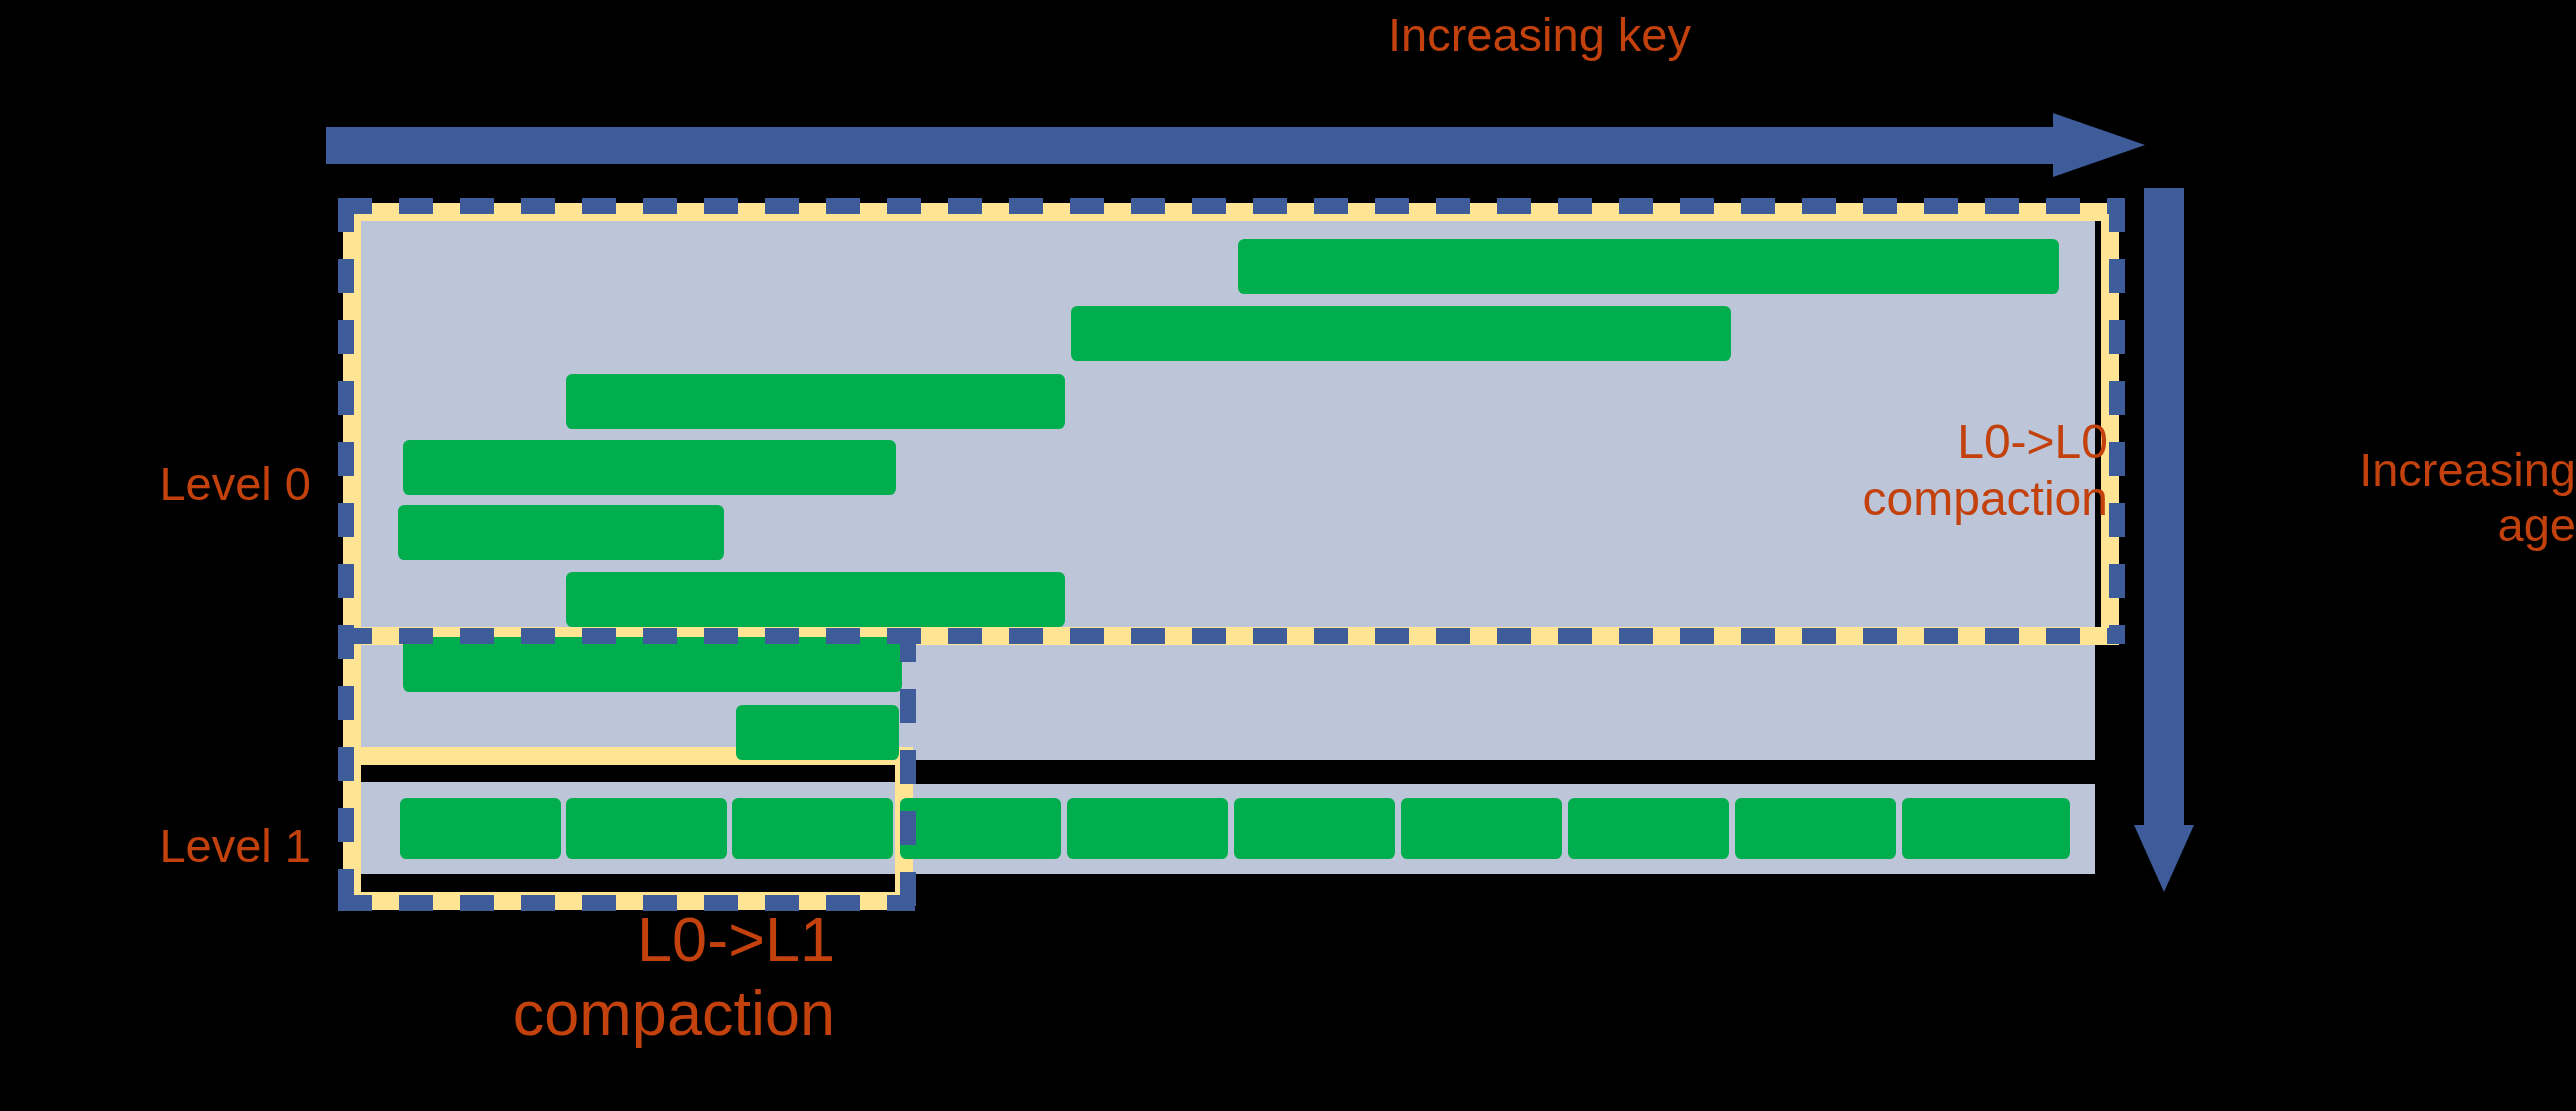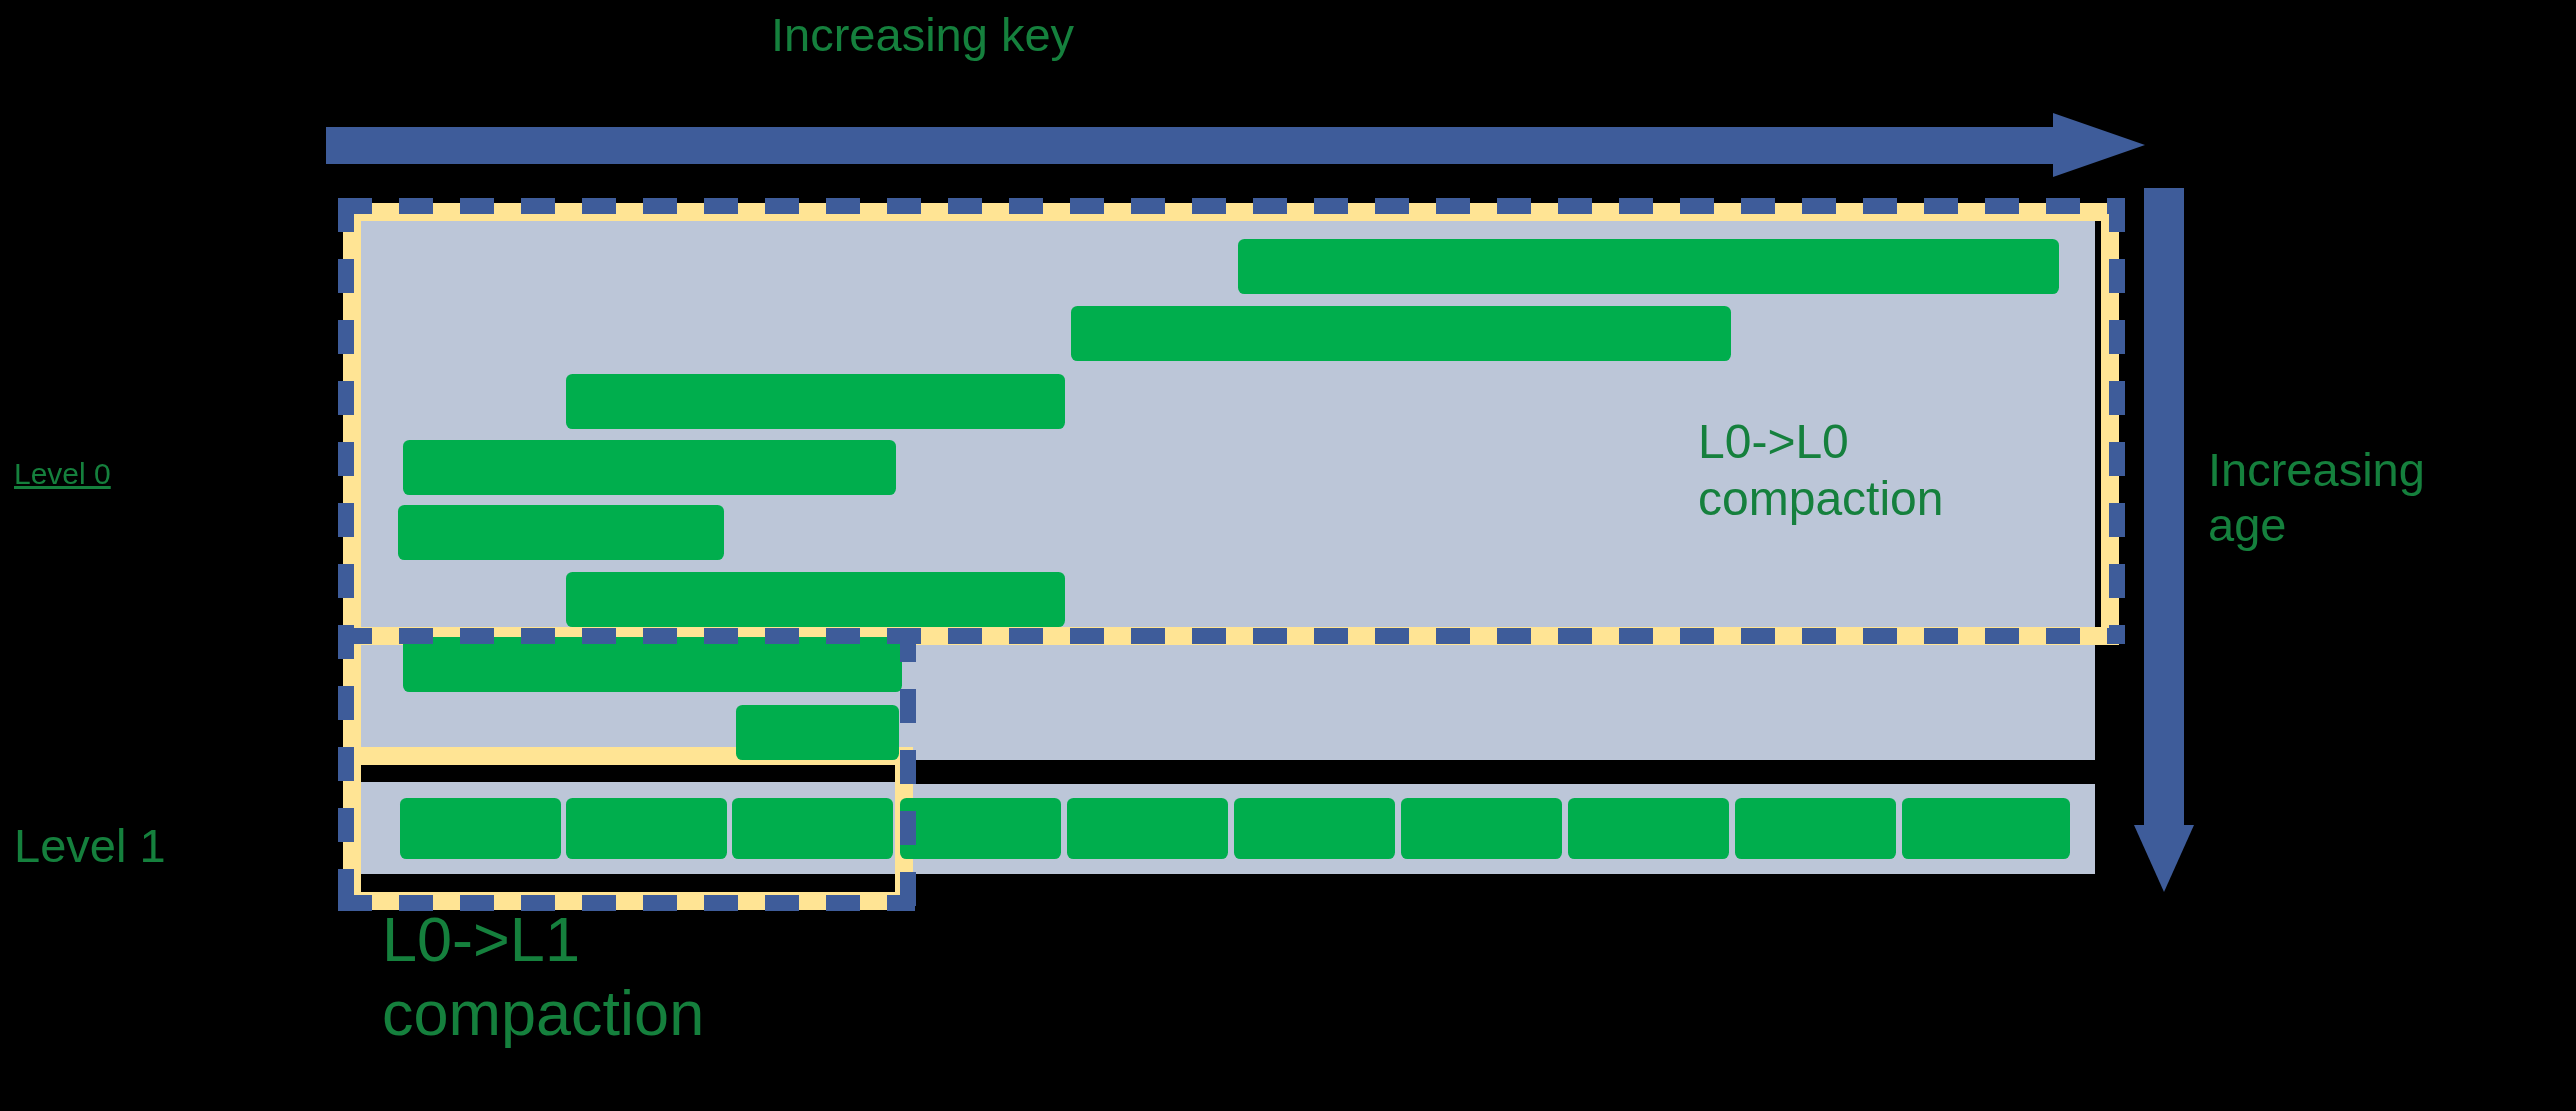--- a/index.html
+++ b/index.html
@@ -1,22 +1,22 @@
 <!DOCTYPE html>
 <html style="font-size:11.3px"><head>
 <meta charset="utf-8">
 <style>
   html,body{margin:0;padding:0;background:#000;}
   #stage{
     position:relative;width:2576px;height:1111px;background:#000;
     font-family:"Liberation Sans", sans-serif;overflow:hidden;
   }
   .lbl{
-    position:absolute;color:#15803d;white-space:pre-line;
-    text-align:left;line-height:1.18;font-weight:400;
+    position:absolute;color:#c2410c;white-space:pre-line;
+    text-align:right;line-height:1.18;font-weight:400;
   }
 
   
   #key-arrow{position:absolute;left:326px;top:113px;width:1819px;height:64px;}
   #key-arrow .shaft{position:absolute;left:0;top:14px;width:1734px;height:37px;background:#3E5C9A;}
   #key-arrow .head{
     position:absolute;left:1727px;top:0;width:0;height:0;
     border-top:32px solid transparent;border-bottom:32px solid transparent;
     border-left:92px solid #3E5C9A;
   }
@@ -63,21 +63,21 @@
   
   #d00-right {left:2109px;top:198px;width:15.6px;height:446px;}
   #d00-bottom{left:338px;top:628px;width:1786px;height:15.6px;}
   
   #d01-right {left:900px;top:628px;width:15.6px;height:282px;}
 
   
   .bar{position:absolute;background:#00AE4D;border-radius:6.4px;}
 
   
-  #level0-label{left:14px;top:456px;width:297px;font-size:30px;text-decoration:underline;}
+  #level0-label{left:14px;top:456px;width:297px;font-size:47px;}
   #level1-label{left:14px;top:782px;width:297px;font-size:47px;margin-top:36px;}
   #key-label   {left:771px;top:7px;width:920px;font-size:47px;}
   #age-label   {left:2208px;top:442px;width:368px;font-size:47px;}
   #l00-label   {left:1698px;top:414px;width:410px;font-size:48px;}
   #l01-label   {left:382px;top:902px;width:453px;font-size:63px;}
 </style>
 </head>
 <body>
 
 <div id="stage">

